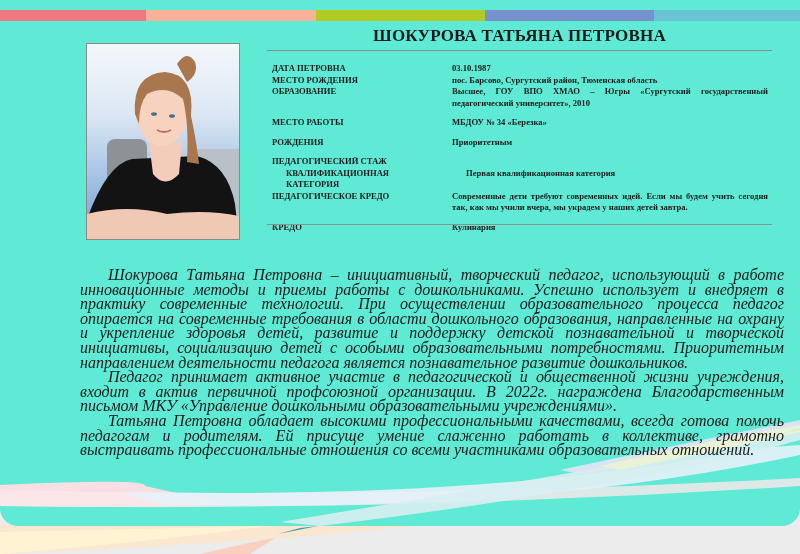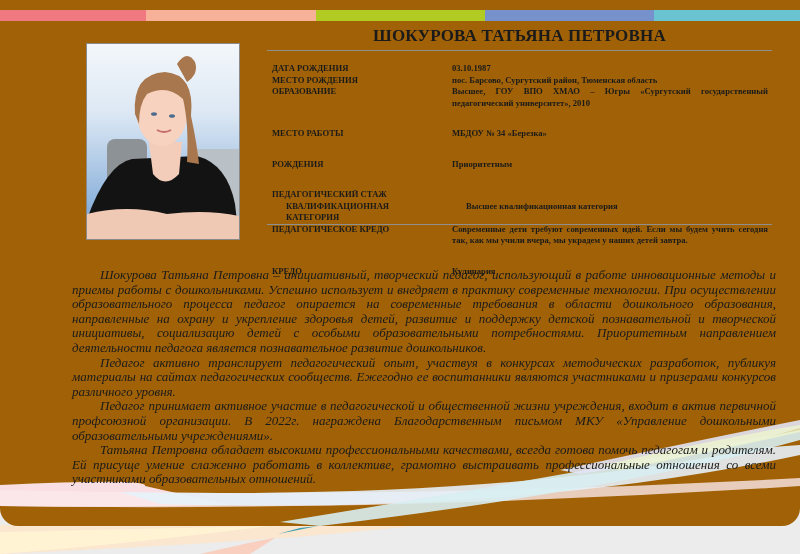--- a/index.html
+++ b/index.html
@@ -4,43 +4,43 @@
 <style>
   html, body { margin:0; padding:0; }
   body {
     width:800px; height:554px; overflow:hidden; position:relative;
     background:#ebeceb;
     font-family:"Liberation Serif", serif;
     color:#1a1a1a;
   }
   .card {
     position:absolute; left:0; top:0; width:800px; height:526px;
-    background:#a16207; border-bottom-right-radius:18px; border-bottom-left-radius:18px;
+    background:#5eead4; border-bottom-right-radius:18px; border-bottom-left-radius:18px;
     overflow:hidden;
   }
   .colorbar { position:absolute; left:0; top:10px; height:11px; width:800px; display:flex; }
   .colorbar div { height:100%; }
   .photo-frame {
     position:absolute; left:86px; top:43px; width:152px; height:195px;
     border:1px solid #8a8a8a; background:linear-gradient(#f3f7fb 0%, #dde8f4 35%, #6f9fd3 100%);
     overflow:hidden;
   }
   .title {
     position:absolute; left:267px; top:26px; width:505px; text-align:center;
     font-weight:bold; font-size:17px; letter-spacing:0.2px;
   }
   .rule { position:absolute; height:1px; background:#8f8f8f; }
   .info { position:absolute; left:272px; top:63px; width:496px; font-size:8.6px; font-weight:bold; }
   .row { display:flex; line-height:11.5px; }
   .row .lab { width:180px; flex:none; }
   .row .val { flex:1; text-align:justify; }
-  .row.gap { margin-top:19px;font-family:Liberation Serif, serif; }
+  .row.gap { margin-top:8px;font-family:Liberation Serif, serif; }
   .bio {
-    position:absolute; left:72px; top:268px; width:704px;
-    font-style:italic; font-size:13px; line-height:14.6px; text-align:justify;
+    position:absolute; left:80px; top:268px; width:704px;
+    font-style:italic; font-size:16px; line-height:14.6px; text-align:justify;
   }
   .bio p { margin:0; text-indent:28px; }
   svg.deco { position:absolute; left:0; top:0; }
 </style>
 </head>
 <body>
 
 <svg class="deco" width="800" height="554">
   <path d="M0,525 L420,525 Q300,540 0,554 Z" fill="#fde6cc" opacity="0.9"></path>
   <path d="M0,532 L270,526 Q120,545 0,554 Z" fill="#fff4d4" opacity="0.9"></path>
@@ -80,21 +80,21 @@
       <ellipse cx="85" cy="72" rx="3" ry="1.8" fill="#4d6b8d"></ellipse>
       <path d="M70,86 Q77,90 84,86" stroke="#c46a6a" stroke-width="2" fill="none"></path>
     </svg>
   </div>
 
   <div class="title">ШОКУРОВА ТАТЬЯНА ПЕТРОВНА</div>
   <div class="rule" style="left:267px; top:50px; width:505px;"></div>
 
   <div class="info">
     <div class="row">
-      <div class="lab">ДАТА РОЖДЕНИЯ</div>
+      <div class="lab">ДАТА ПЕТРОВНА</div>
       <div class="val">03.10.1987</div>
     </div>
     <div class="row">
       <div class="lab">МЕСТО РОЖДЕНИЯ</div>
       <div class="val">пос. Барсово, Сургутский район, Тюменская область</div>
     </div>
     <div class="row">
       <div class="lab">ОБРАЗОВАНИЕ</div>
       <div class="val">Высшее, ГОУ ВПО ХМАО – Югры «Сургутский государственный педагогический университет», 2010</div>
     </div>
@@ -104,32 +104,31 @@
     </div>
     <div class="row gap">
       <div class="lab">РОЖДЕНИЯ</div>
       <div class="val">Приоритетным</div>
     </div>
     <div class="row gap">
       <div class="lab">ПЕДАГОГИЧЕСКИЙ СТАЖ</div>
     </div>
     <div class="row">
       <div class="lab" style="width:140px;margin-right:40px;margin-left:14px;">КВАЛИФИКАЦИОННАЯ КАТЕГОРИЯ</div>
-      <div class="val">Высшее квалификационная категория</div>
+      <div class="val">Первая квалификационная категория</div>
     </div>
     <div class="row">
       <div class="lab">ПЕДАГОГИЧЕСКОЕ КРЕДО</div>
       <div class="val">Современные дети требуют современных идей. Если мы будем учить сегодня так, как мы учили вчера, мы украдем у наших детей завтра.</div>
     </div>
     <div class="row gap">
       <div class="lab">КРЕДО</div>
       <div class="val">Кулинария</div>
     </div>
   </div>
   <div class="rule" style="left:267px; top:224px; width:505px;"></div>
 
   <div class="bio">
     <p>Шокурова Татьяна Петровна – инициативный, творческий педагог, использующий в работе инновационные методы и приемы работы с дошкольниками. Успешно использует и внедряет в практику современные технологии. При осуществлении образовательного процесса педагог опирается на современные требования в области дошкольного образования, направленные на охрану и укрепление здоровья детей, развитие и поддержку детской познавательной и творческой инициативы, социализацию детей с особыми образовательными потребностями. Приоритетным направлением деятельности педагога является познавательное развитие дошкольников.</p>
-    <p>Педагог активно транслирует педагогический опыт, участвуя в конкурсах методических разработок, публикуя материалы на сайтах педагогических сообществ. Ежегодно ее воспитанники являются участниками и призерами конкурсов различного уровня.</p>
     <p>Педагог принимает активное участие в педагогической и общественной жизни учреждения, входит в актив первичной профсоюзной организации. В 2022г. награждена Благодарственным письмом МКУ «Управление дошкольными образовательными учреждениями».</p>
     <p>Татьяна Петровна обладает высокими профессиональными качествами, всегда готова помочь педагогам и родителям. Ей присуще умение слаженно работать в коллективе, грамотно выстраивать профессиональные отношения со всеми участниками образовательных отношений.</p>
   </div>
 </div>
 
 </body></html>

